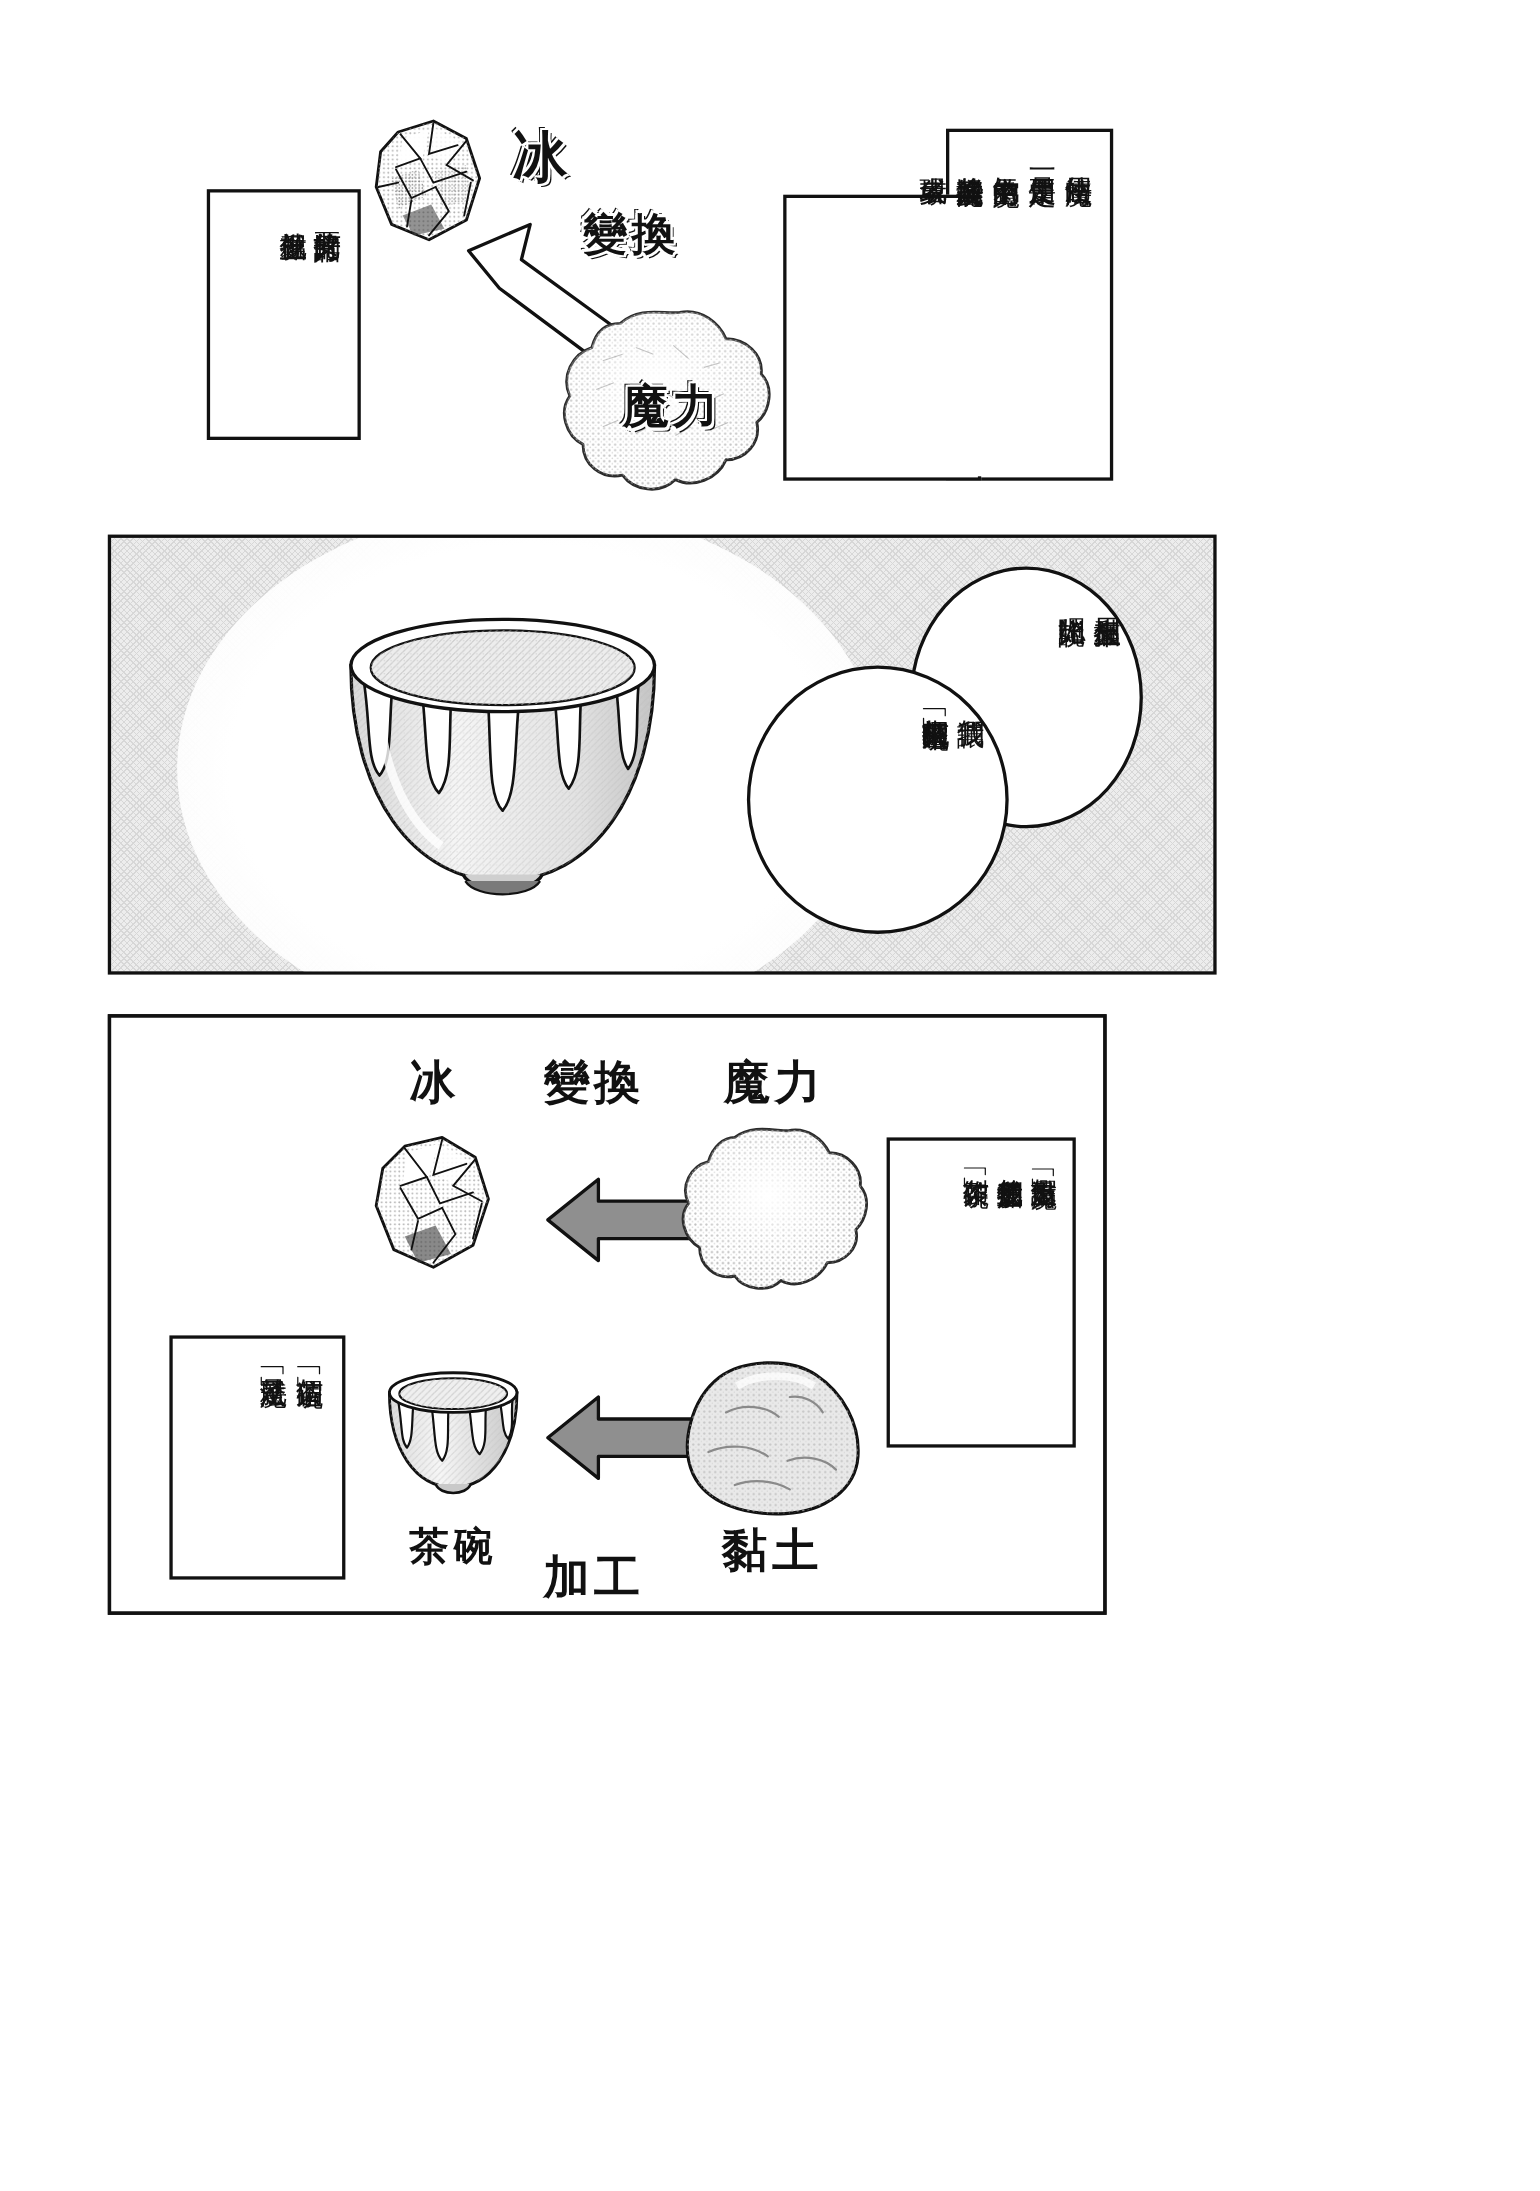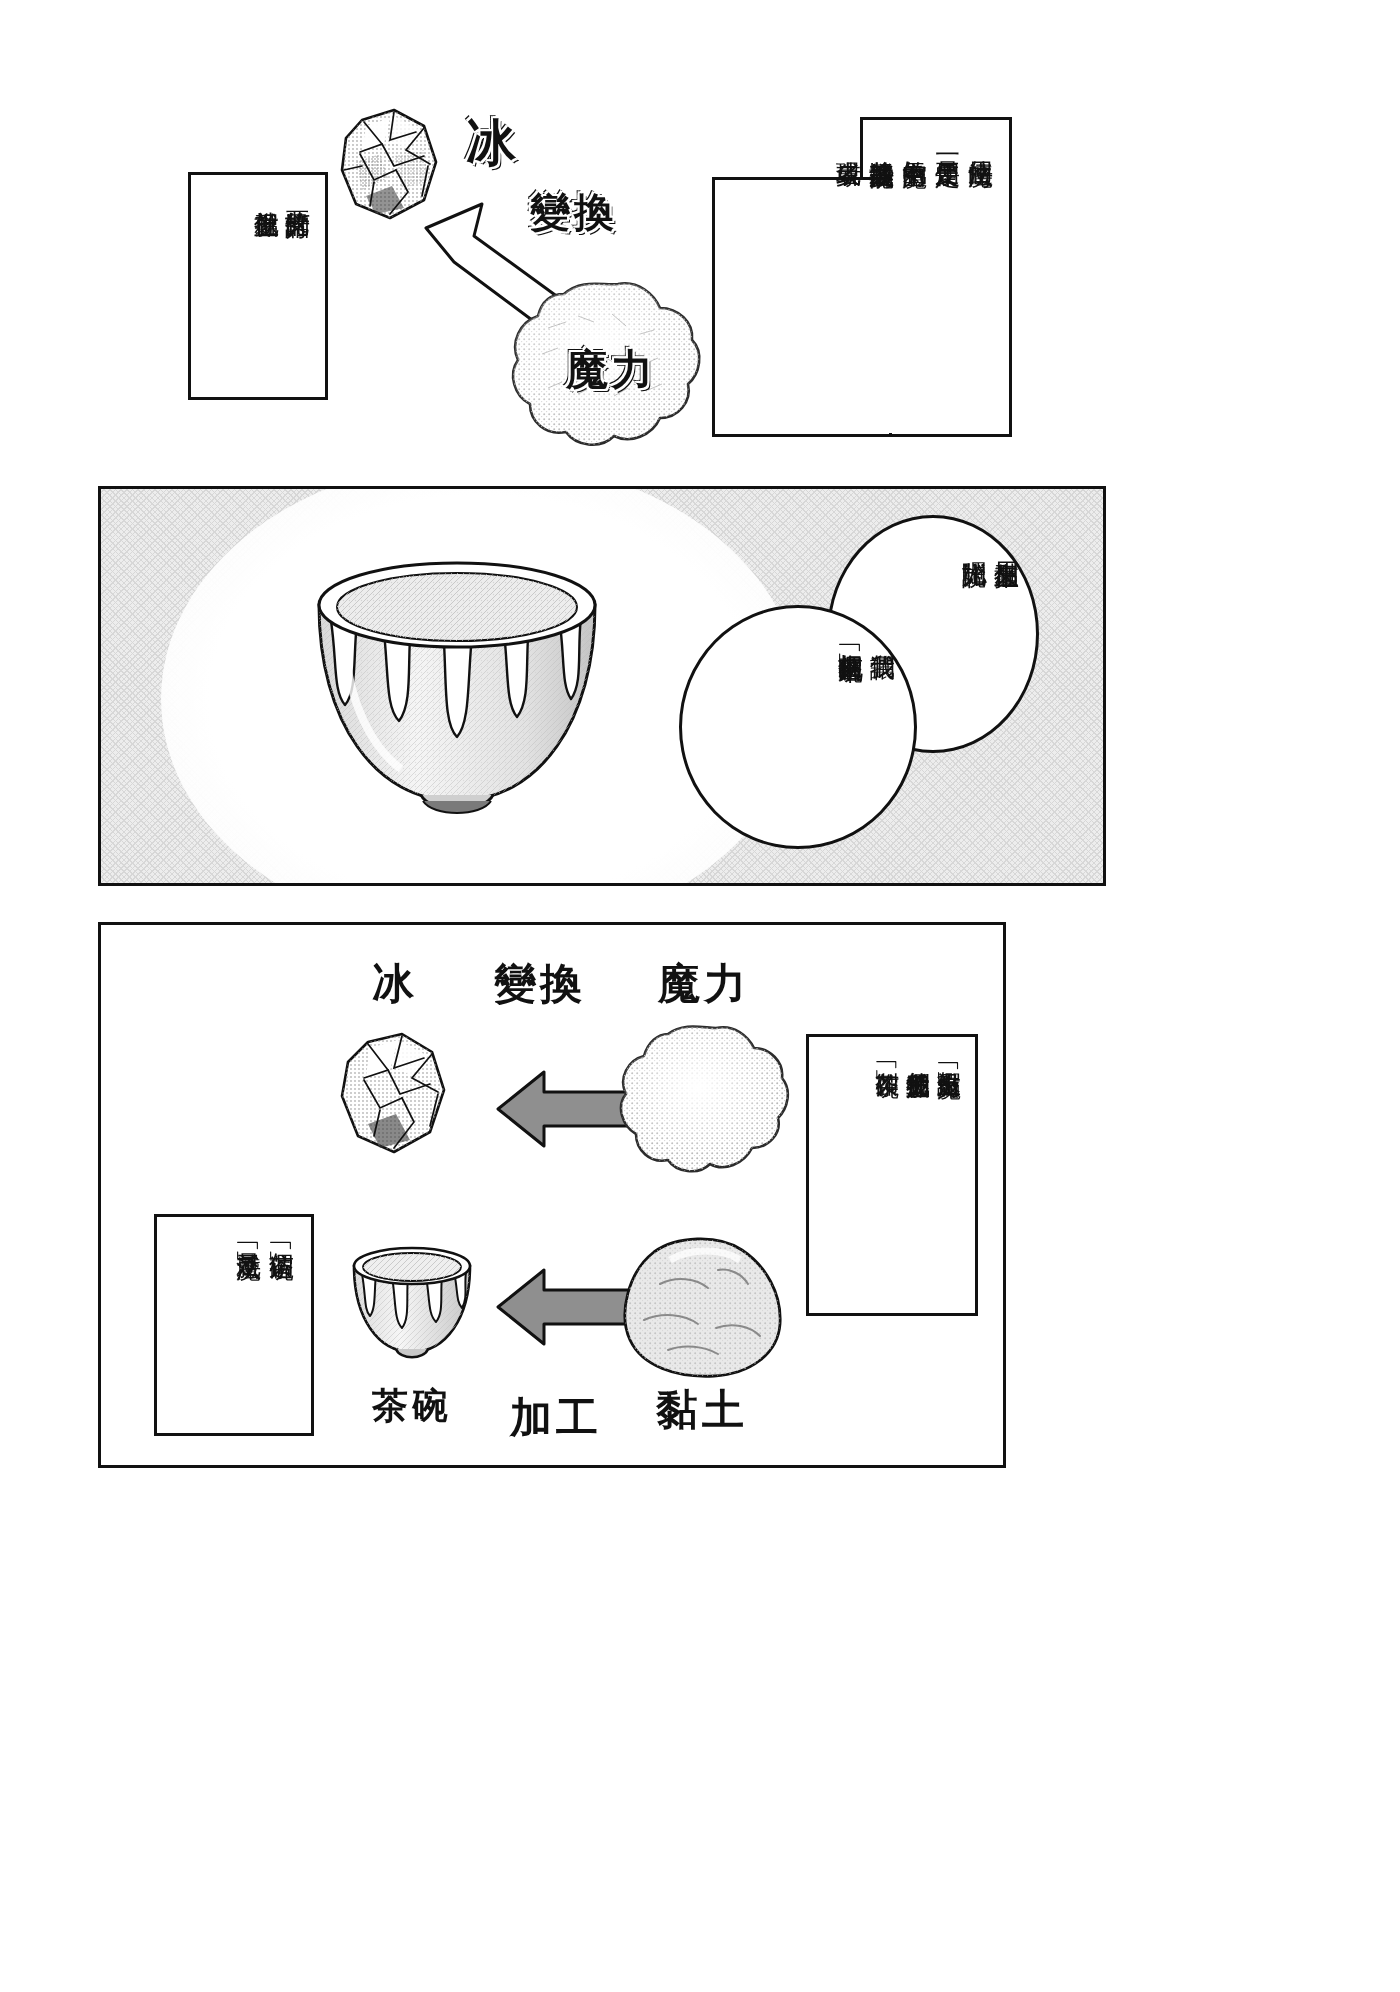--- a/index.html
+++ b/index.html
@@ -397,21 +397,21 @@
           <path d="M104 38 C116 36 128 42 134 52"></path>
           <path d="M30 88 C48 80 70 82 84 92"></path>
           <path d="M102 96 C118 90 136 94 146 104"></path>
           <path d="M54 118 C70 112 90 114 104 122"></path>
         </g>
         <path d="M56 28 C76 16 108 16 126 28" fill="none" stroke="#ffffff" stroke-width="7" opacity="0.75"></path>
       </svg>
     </div>
 
     <div class="plain-label" style="left:274px;top:460px;font-size:36px;letter-spacing:4px;">茶碗</div>
-    <div class="plain-label" style="left:396px;top:468px;font-size:42px;letter-spacing:4px;margin-left:16px;">加工</div>
+    <div class="plain-label" style="left:396px;top:484px;font-size:42px;letter-spacing:4px;">加工</div>
     <div class="plain-label" style="left:558px;top:460px;font-size:42px;letter-spacing:4px;">黏土</div>
 
     <div class="box" style="left:708px;top:112px;width:172px;height:282px;">
       <div class="inner" style="top:16px;right:14px;bottom:12px;left:10px;gap:5px;">
         <span class="vtext" style="font-size:24px;">假設黏土是「魔力」</span>
         <span class="vtext" style="font-size:24px;">然後我們把黏土加工</span>
         <span class="vtext" style="font-size:24px;">製作「茶碗」</span>
       </div>
     </div>
 

